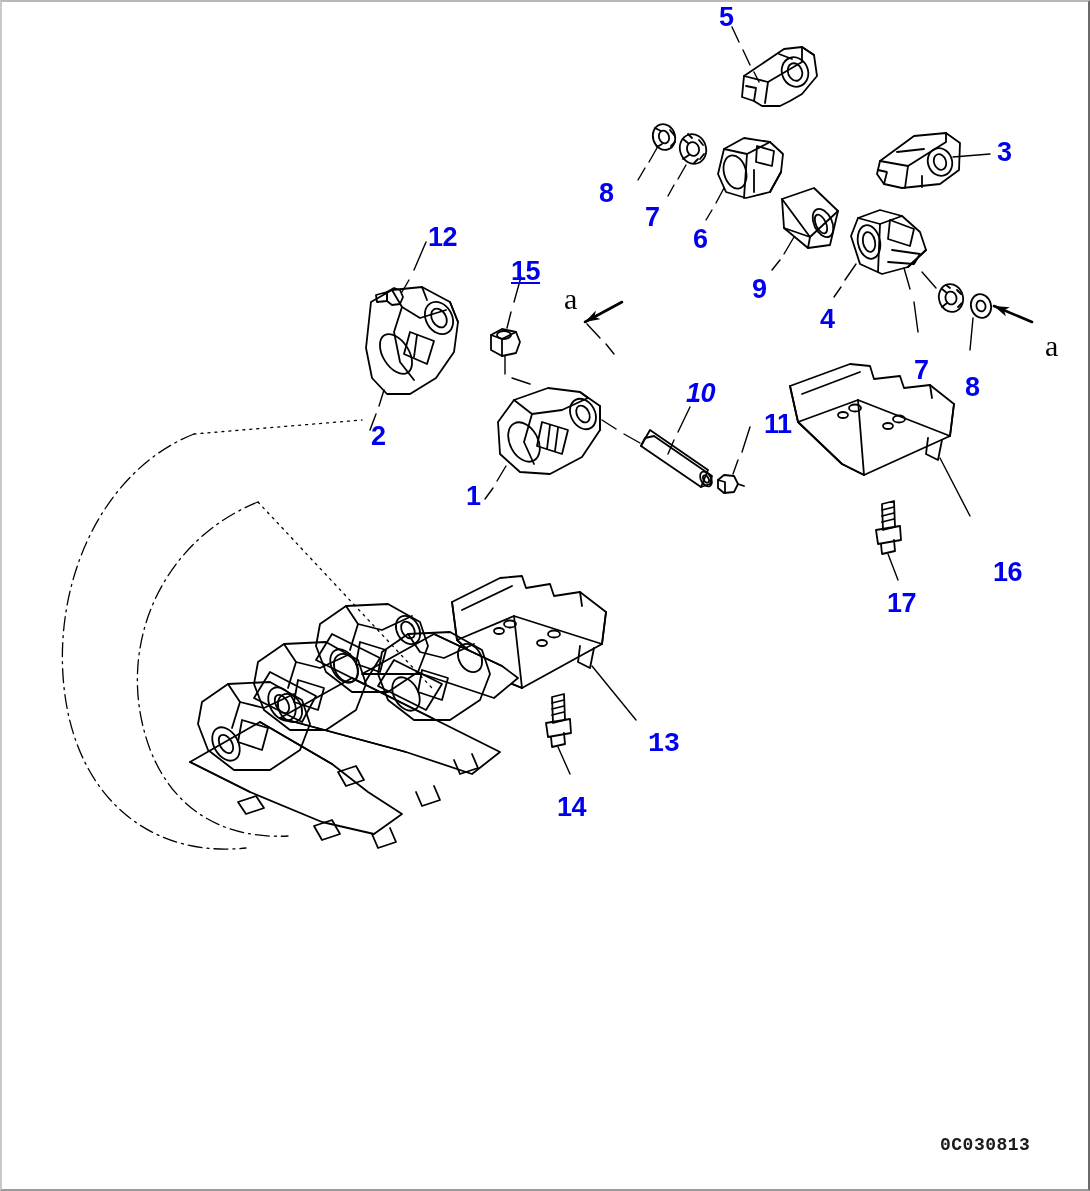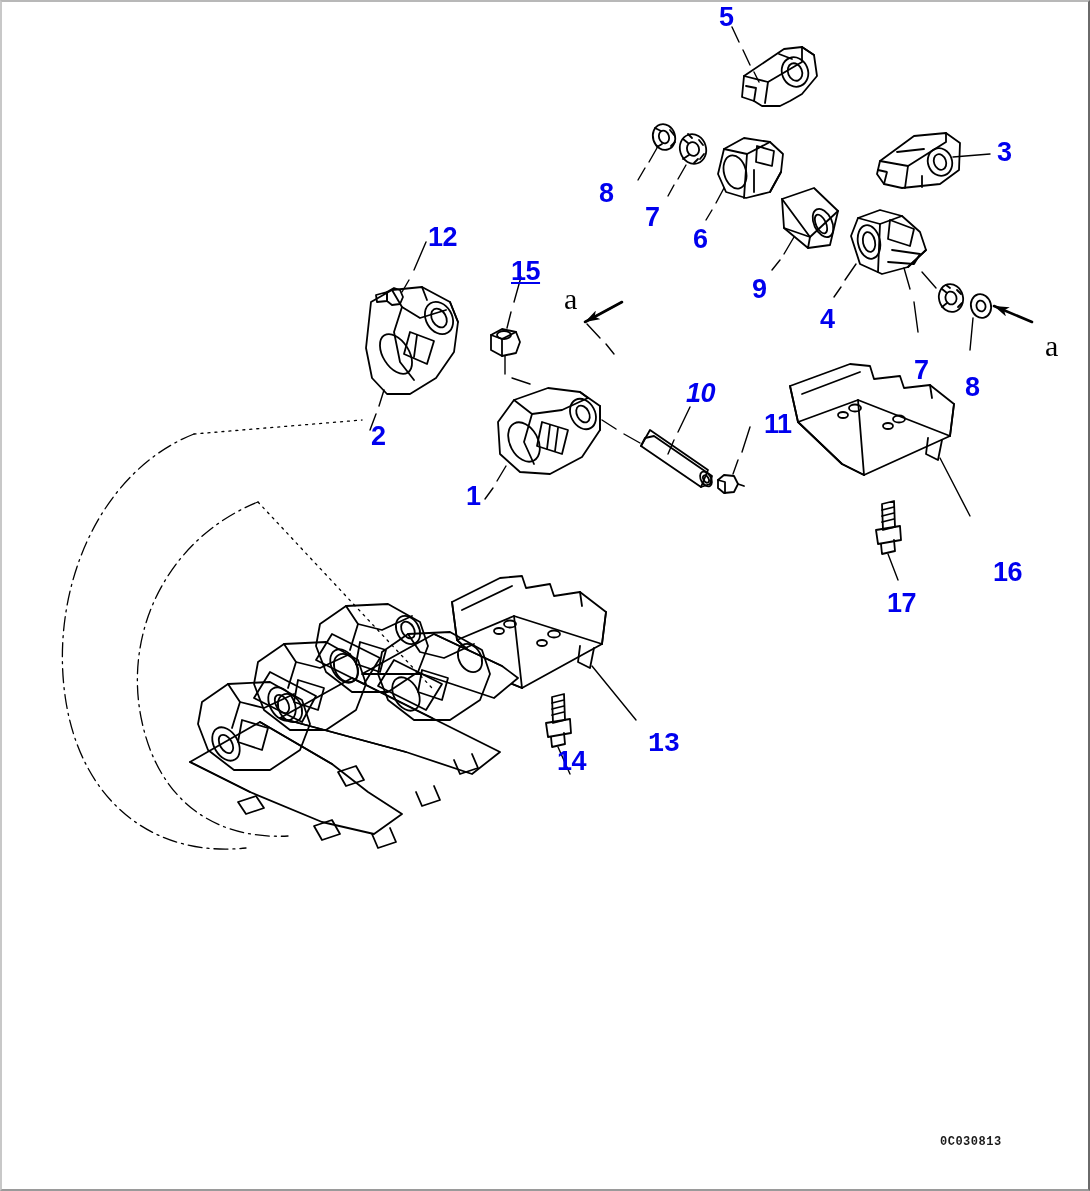--- a/index.html
+++ b/index.html
@@ -9,21 +9,21 @@
         border-top:2px solid #b8b8b8;border-left:2px solid #c8c8c8;
         border-right:2px solid #6a6a6a;border-bottom:2px solid #9a9a9a;
         box-sizing:border-box;overflow:hidden;}
   #art{position:absolute;left:0;top:0;width:1090px;height:1191px;}
   .callout{position:absolute;color:#0000ee;font-weight:bold;font-size:27px;
            font-family:"Liberation Sans",sans-serif;line-height:1;
            letter-spacing:-0.5px;white-space:nowrap;}
   .sectletter{position:absolute;color:#000;font-size:30px;font-weight:normal;
            font-family:"Liberation Serif",serif;line-height:1;}
   #drawcode{position:absolute;left:938px;top:1133px;color:#1b1b1b;
-            font-family:"Liberation Mono",monospace;font-size:12px;
+            font-family:"Liberation Mono",monospace;font-size:18px;
             font-weight:bold;letter-spacing:0.5px;}
 </style>
 </head>
 <body>
 
 <div id="page">
 
   <svg id="art" viewBox="0 0 1090 1191" xmlns="http://www.w3.org/2000/svg">
     <defs>
       <marker id="arrowL" markerWidth="16" markerHeight="10" refX="15" refY="5" orient="auto" markerUnits="userSpaceOnUse">
@@ -323,21 +323,21 @@
   <div class="callout" style="left:818px;top:304px;">4</div>
   <div class="callout" style="left:717px;top:2px;">5</div>
   <div class="callout" style="left:691px;top:224px;">6</div>
   <div class="callout" style="left:643px;top:202px;">7</div>
   <div class="callout" style="left:597px;top:178px;">8</div>
   <div class="callout" style="left:750px;top:274px;">9</div>
   <div class="callout" style="left:684px;top:378px;font-style:italic;">10</div>
   <div class="callout" style="left:762px;top:409px;">11</div>
   <div class="callout" style="left:426px;top:222px;">12</div>
   <div class="callout" style="left:646px;top:729px;font-family:Liberation Mono, monospace;">13</div>
-  <div class="callout" style="left:555px;top:746px;text-align:center;">14</div>
+  <div class="callout" style="left:555px;top:792px;text-align:center;">14</div>
   <div class="callout" style="left:509px;top:256px;text-decoration:underline;">15</div>
   <div class="callout" style="left:991px;top:530px;margin-top:27px;">16</div>
   <div class="callout" style="left:885px;top:588px;">17</div>
   <div class="callout" style="left:912px;top:355px;">7</div>
   <div class="callout" style="left:963px;top:372px;">8</div>
 
   <div class="sectletter" style="left:562px;top:282px;">a</div>
   <div class="sectletter" style="left:1043px;top:329px;">a</div>
 
   <div id="drawcode">0C030813</div>

